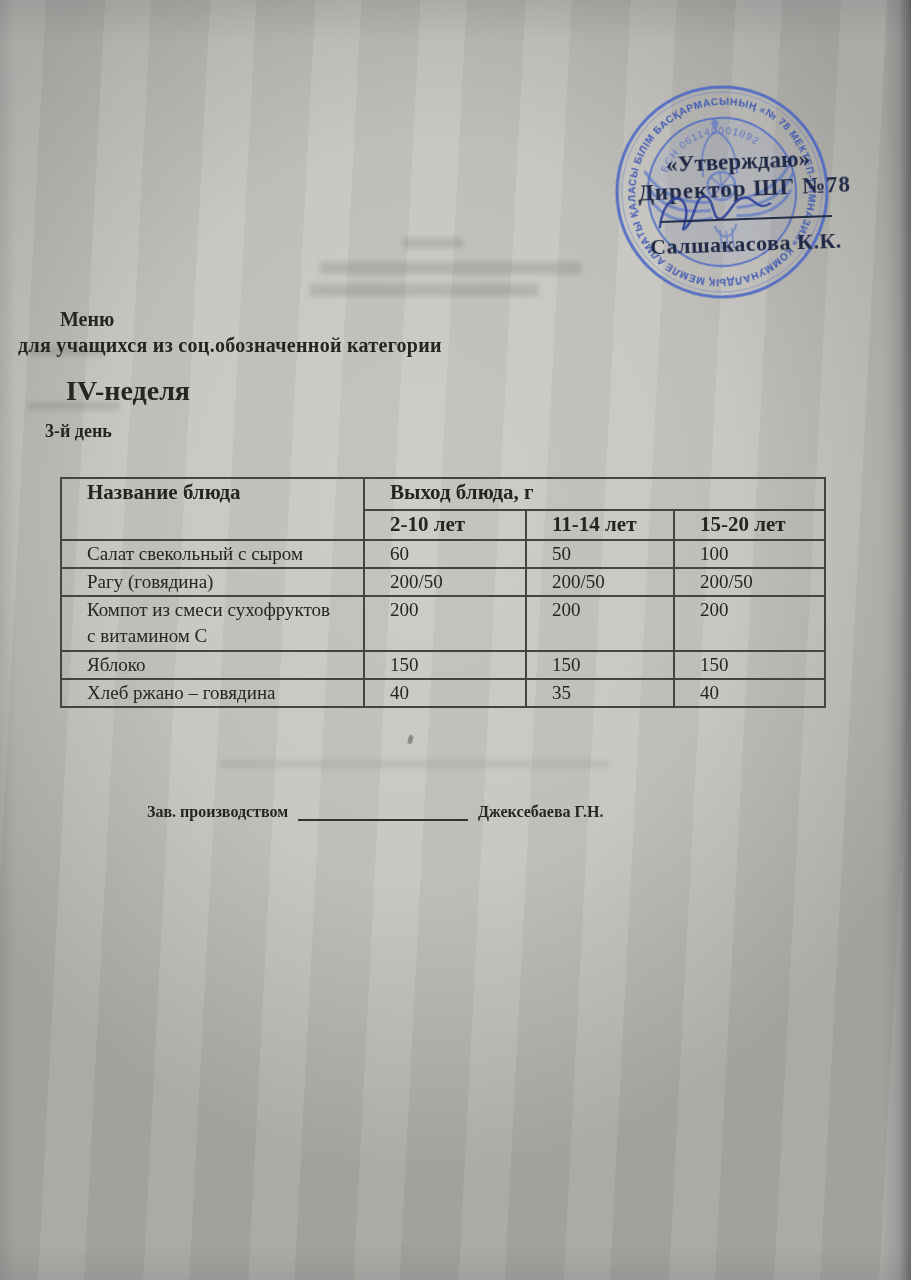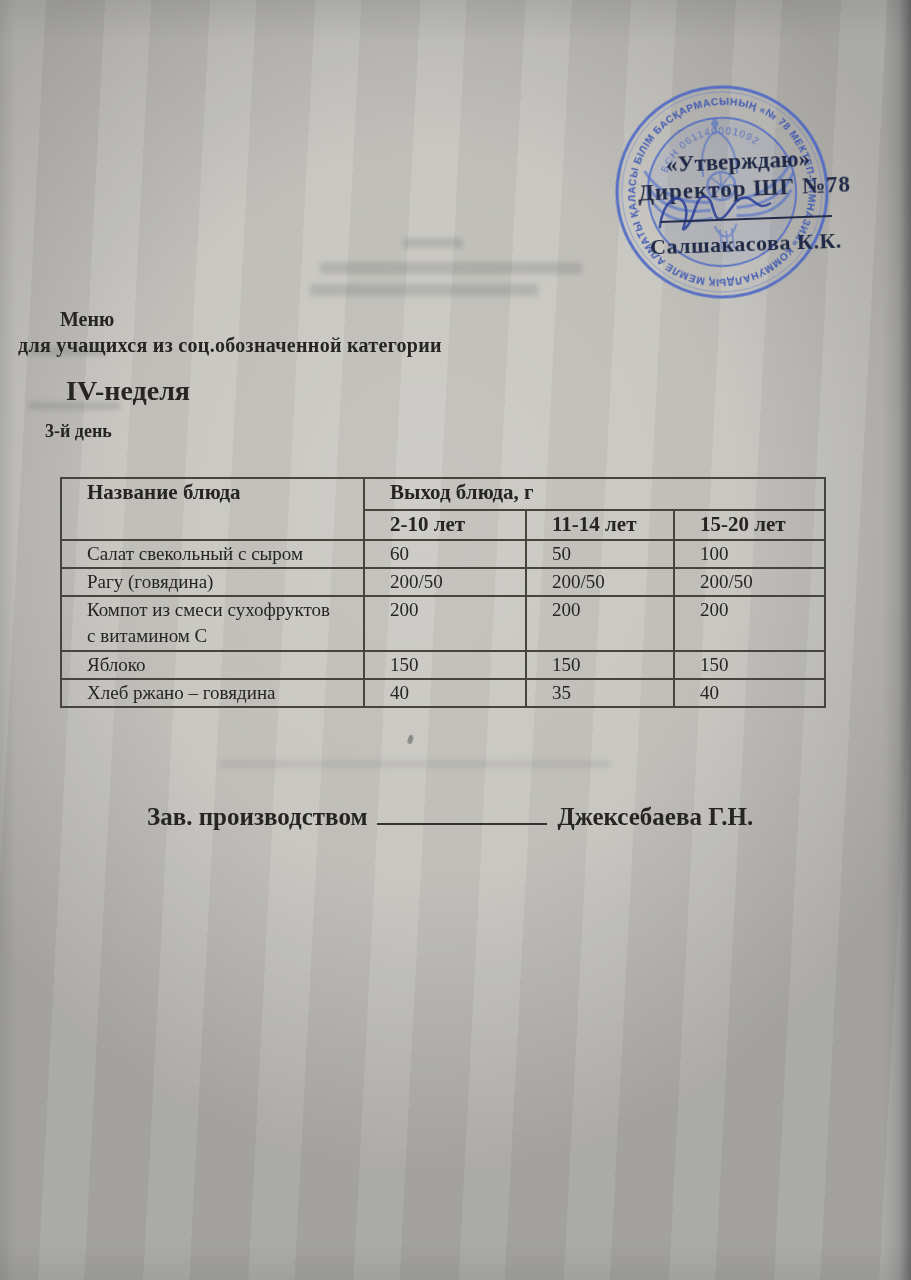--- a/index.html
+++ b/index.html
@@ -157,19 +157,19 @@
       </tr>
       <tr class="r-std">
         <td>Хлеб ржано – говядина</td>
         <td>40</td>
         <td>35</td>
         <td>40</td>
       </tr>
     </tbody>
   </table>
 
-  <div class="doc-text" style="position:absolute;left:147px;top:803px;display:flex;align-items:center;font-weight:bold;font-size:25px;">
+  <div class="doc-text" style="position:absolute;left:147px;top:803px;display:flex;align-items:flex-start;font-weight:bold;font-size:16px;">
     <span>Зав. производством</span>
     <span style="display:inline-block;width:170px;border-bottom:2.5px solid #34332f;margin:0 10px 3px 10px;height:16px;"></span>
     <span>Джексебаева Г.Н.</span>
   </div>
 
 </div>
 
 </body></html>

